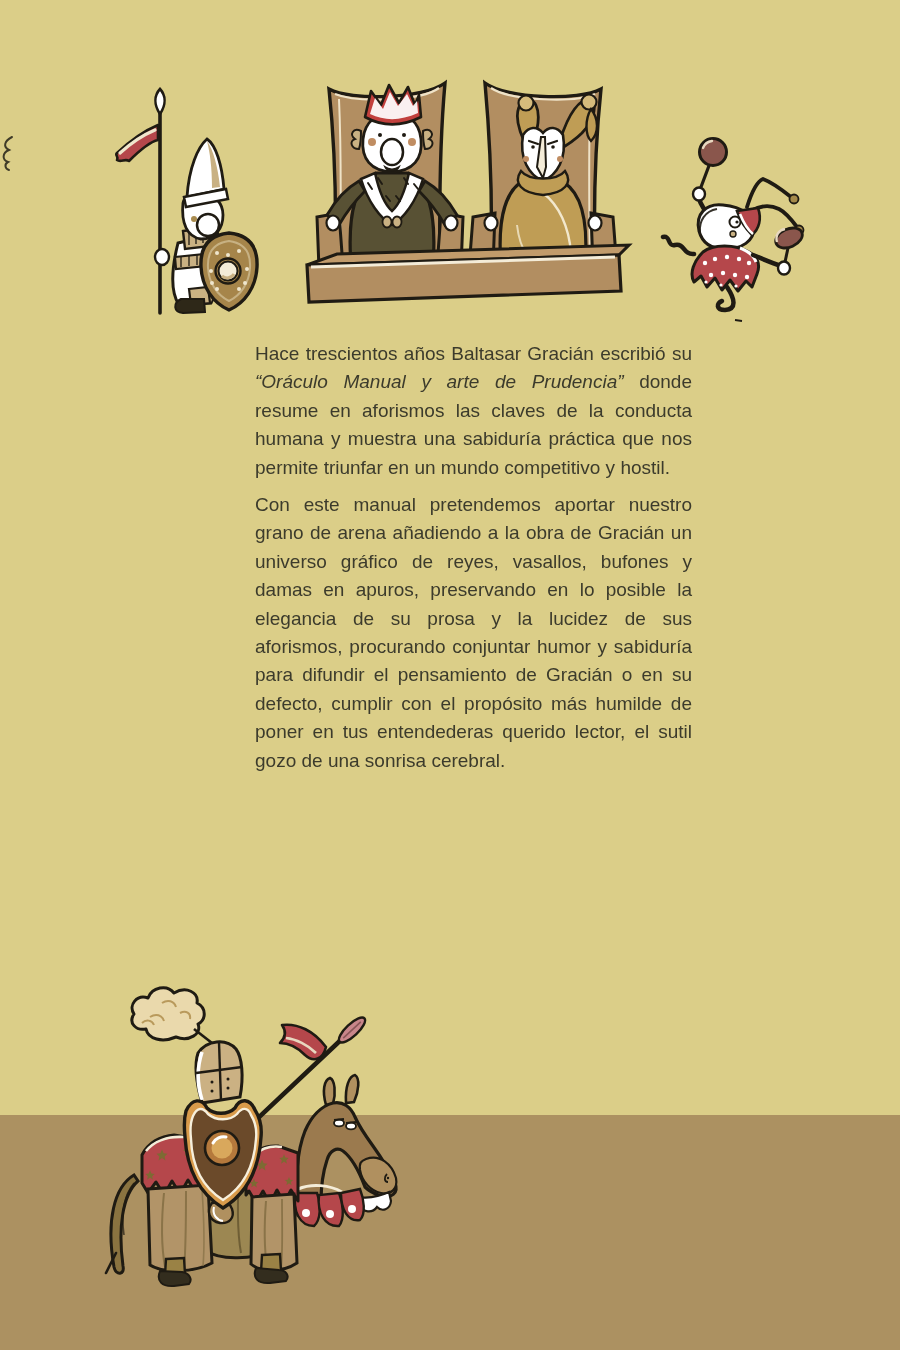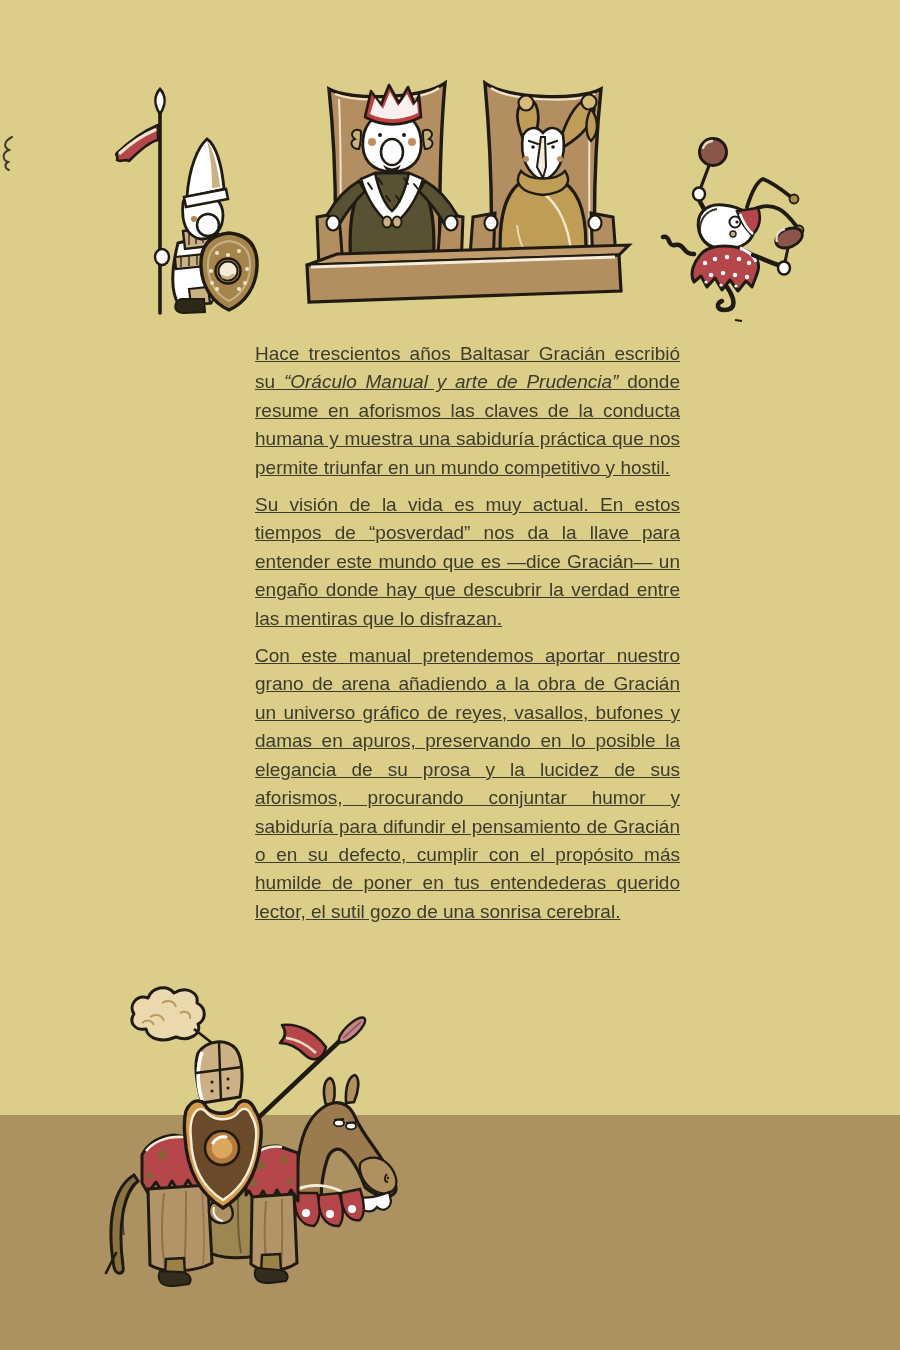--- a/index.html
+++ b/index.html
@@ -13,21 +13,21 @@
   .squiggle{left:0;top:134px;width:14px;height:40px;}
   .guard{left:105px;top:85px;width:160px;height:235px;}
   .thrones{left:295px;top:75px;width:340px;height:240px;}
   .jester{left:655px;top:135px;width:155px;height:190px;}
   .knight{left:90px;top:983px;width:335px;height:310px;}
   .text-block{
     position:absolute;left:255px;top:340px;width:437px;
     color:var(--ink,#3c3b2c);font-size:19px;line-height:28.4px;
     text-align:justify;
   }
-  .text-block p{margin:0 12px 9px 0;text-decoration:underline;}
+  .text-block p{margin:0 0 9px 0;}
   .italic{font-style:italic;}
 </style>
 </head>
 <body>
 
 <div class="page">
 
   <div class="ground"></div>
 
   <svg class="illus squiggle" viewBox="0 0 14 40" aria-hidden="true">
@@ -168,21 +168,20 @@
     <path d="M130,127 L133,113" stroke="#1f1b13" stroke-width="3"></path>
     <ellipse cx="134" cy="103" rx="14" ry="9" transform="rotate(-24 134 103)" fill="#8a564c" stroke="#1f1b13" stroke-width="2.8"></ellipse>
     <path d="M122,107 C120,100 124,95 130,94" stroke="#e8d8c0" stroke-width="2.4" fill="none"></path>
     <path d="M39,119 C28,120 30,108 20,110 C12,112 16,100 8,102" stroke="#1f1b13" stroke-width="4.5" fill="none" stroke-linecap="round"></path>
     <path d="M72,152 C80,164 82,174 70,175 C61,175 61,168 67,166" stroke="#1f1b13" stroke-width="4.5" fill="none" stroke-linecap="round"></path>
     <path d="M80,185 l7,1" stroke="#1f1b13" stroke-width="2"></path>
   </svg>
 
   <div class="text-block">
     <p><span>Hace trescientos años Baltasar Gracián escribió su </span><span class="italic">“Oráculo Manual y arte de Prudencia”</span><span> donde resume en aforismos las claves de la conducta humana y muestra una sabiduría práctica que nos permite triunfar en un mundo competitivo y hostil.</span></p>
-    <p>Su visión de la vida es muy actual. En estos tiempos de “posverdad” nos da la llave para entender este mundo que es —dice Gracián— un engaño donde hay que descubrir la verdad entre las mentiras que lo disfrazan.</p>
     <p>Con este manual pretendemos aportar nuestro grano de arena añadiendo a la obra de Gracián un universo gráfico de reyes, vasallos, bufones y damas en apuros, preservando en lo posible la elegancia de su prosa y la lucidez de sus aforismos, procurando conjuntar humor y sabiduría para difundir el pensamiento de Gracián o en su defecto, cumplir con el propósito más humilde de poner en tus entendederas querido lector, el sutil gozo de una sonrisa cerebral.</p>
   </div>
 
   <svg class="illus knight" viewBox="0 0 335 310" aria-hidden="true">
     <defs>
       <path id="star" d="M0,-5.5 L1.6,-1.7 L5.5,-1.2 L2.6,1.4 L3.4,5.5 L0,3 L-3.4,5.5 L-2.6,1.4 L-5.5,-1.2 L-1.6,-1.7 Z" fill="#7d6a33"></path>
     </defs>
     <path d="M44,192 C24,204 16,238 24,284 C26,293 35,292 33,283 C28,246 32,212 48,198 Z" fill="#8a7340" stroke="#1f1b13" stroke-width="3"></path>
     <path d="M26,270 L16,290" stroke="#1f1b13" stroke-width="2.6" stroke-linecap="round"></path>
     <path d="M34,252 C31,230 34,212 44,200" stroke="#1f1b13" stroke-width="1.6" fill="none" opacity="0.7"></path>

